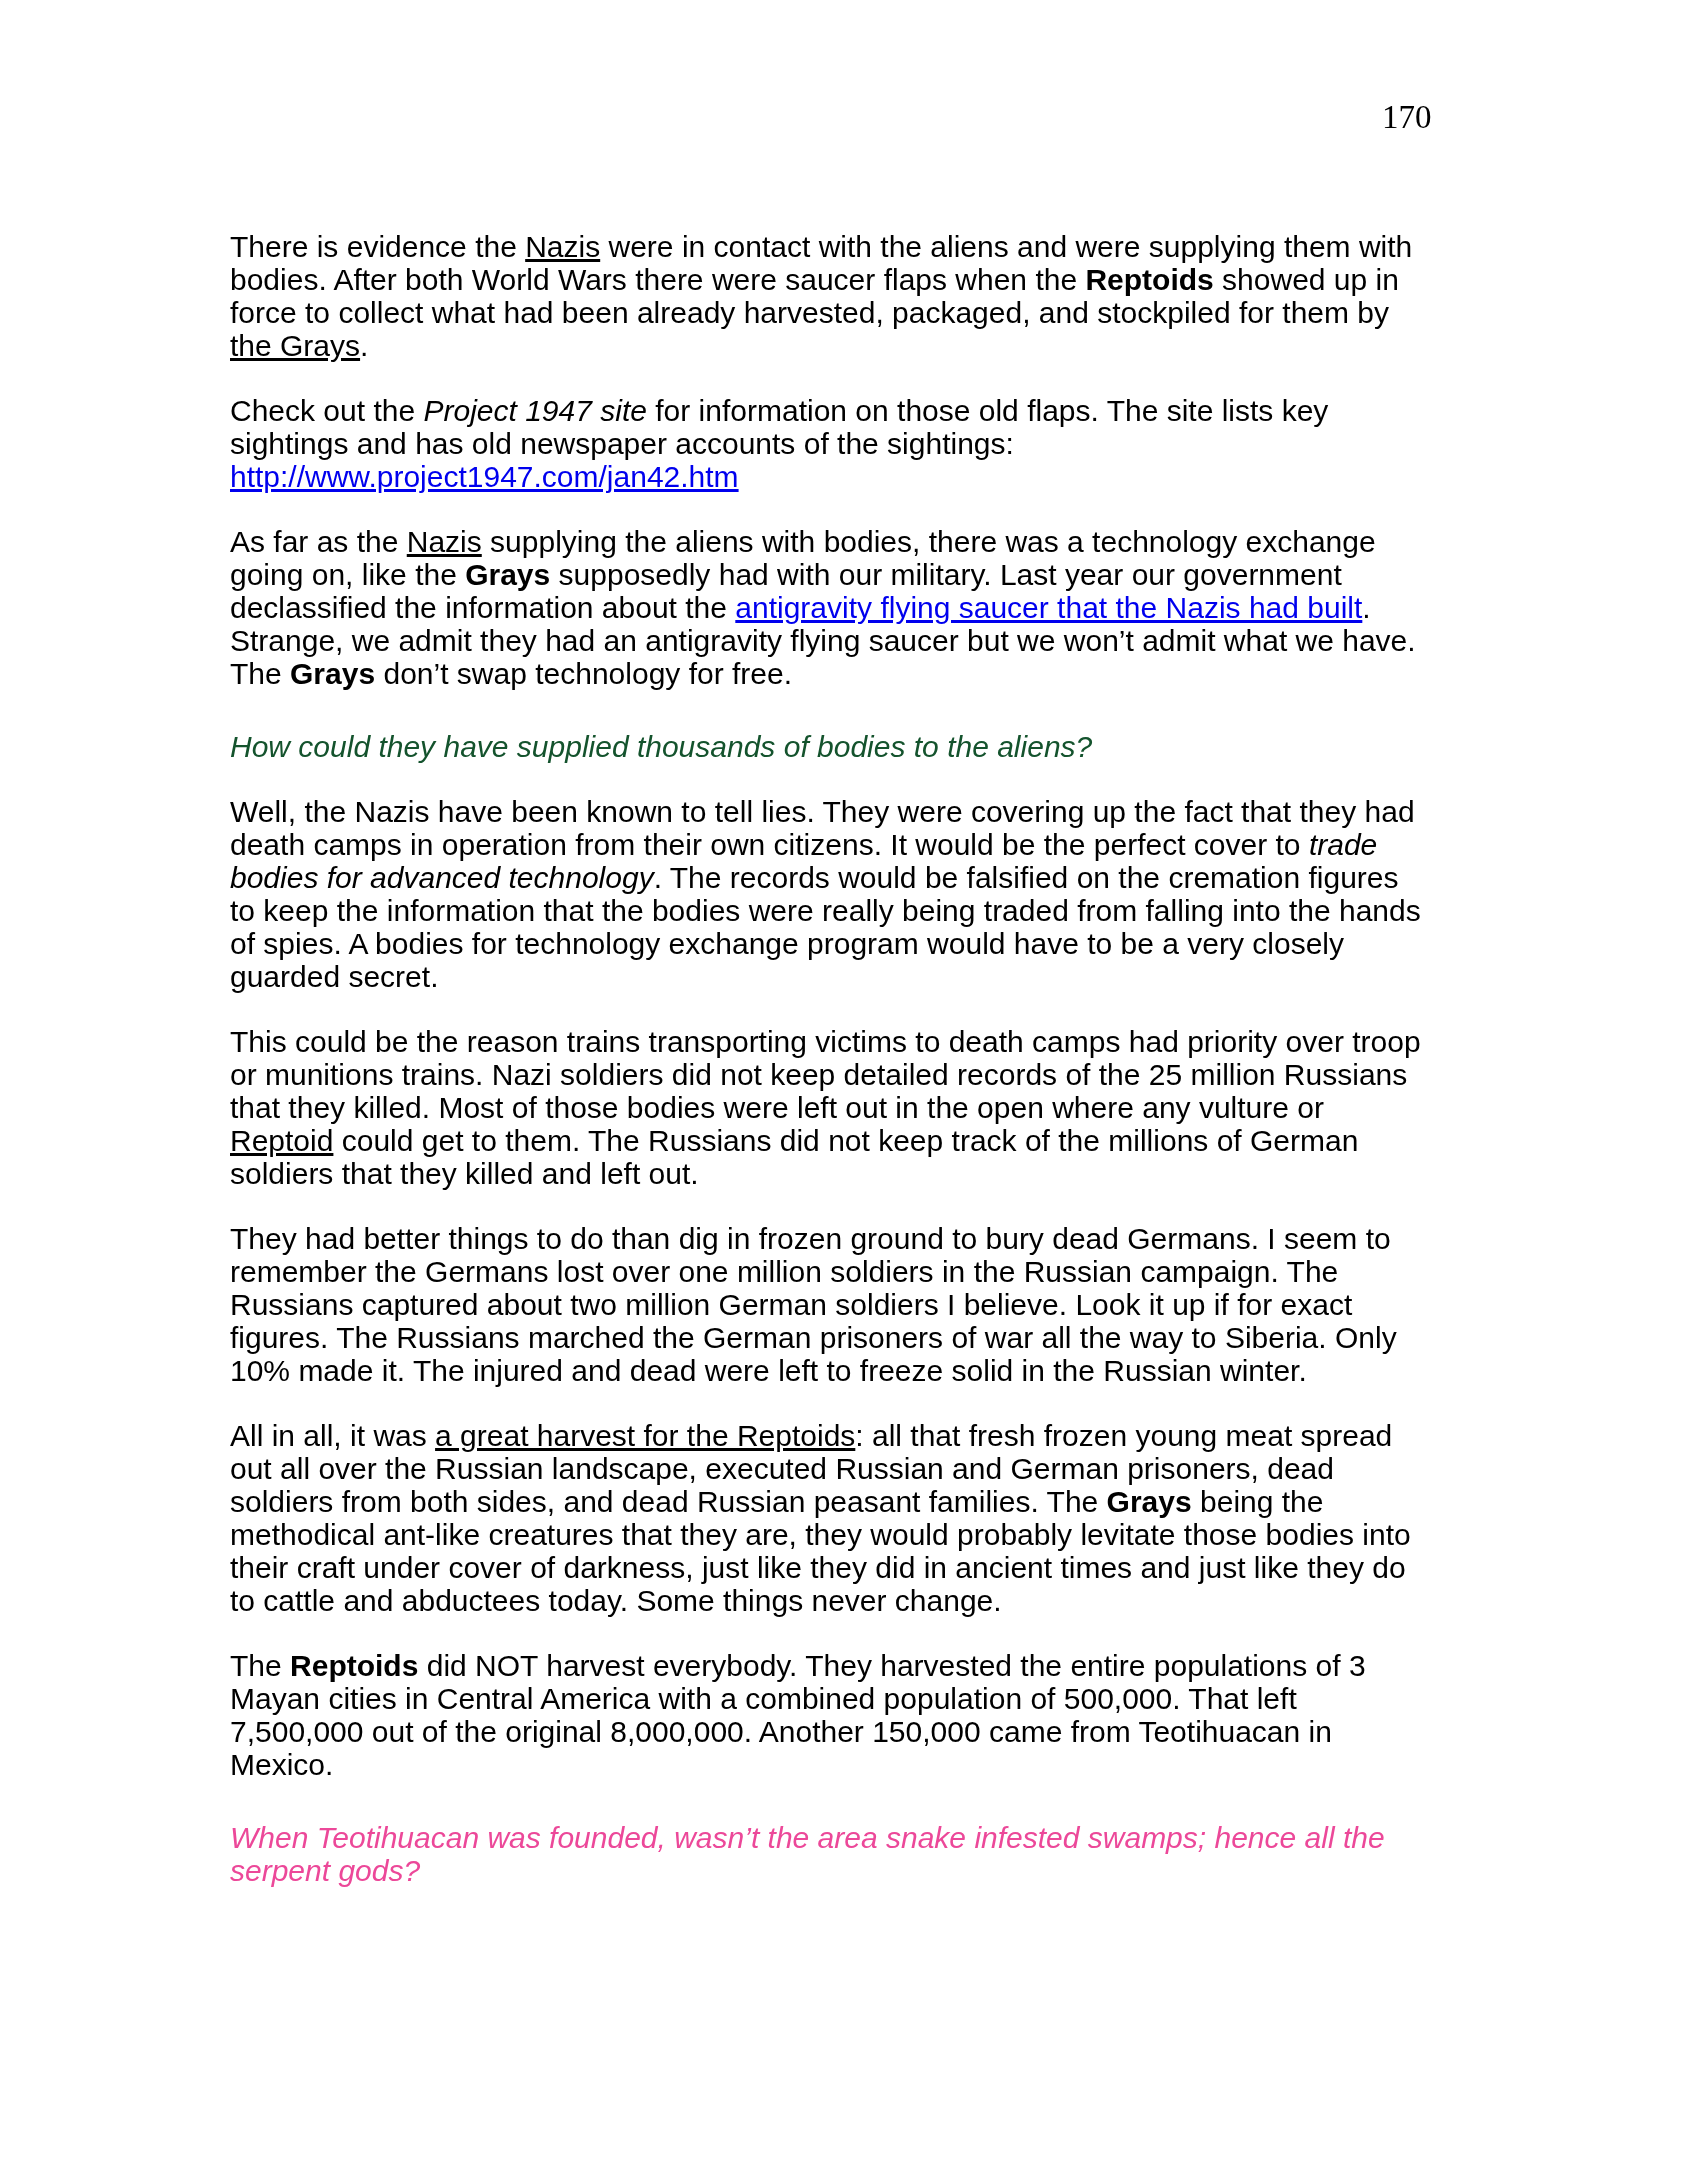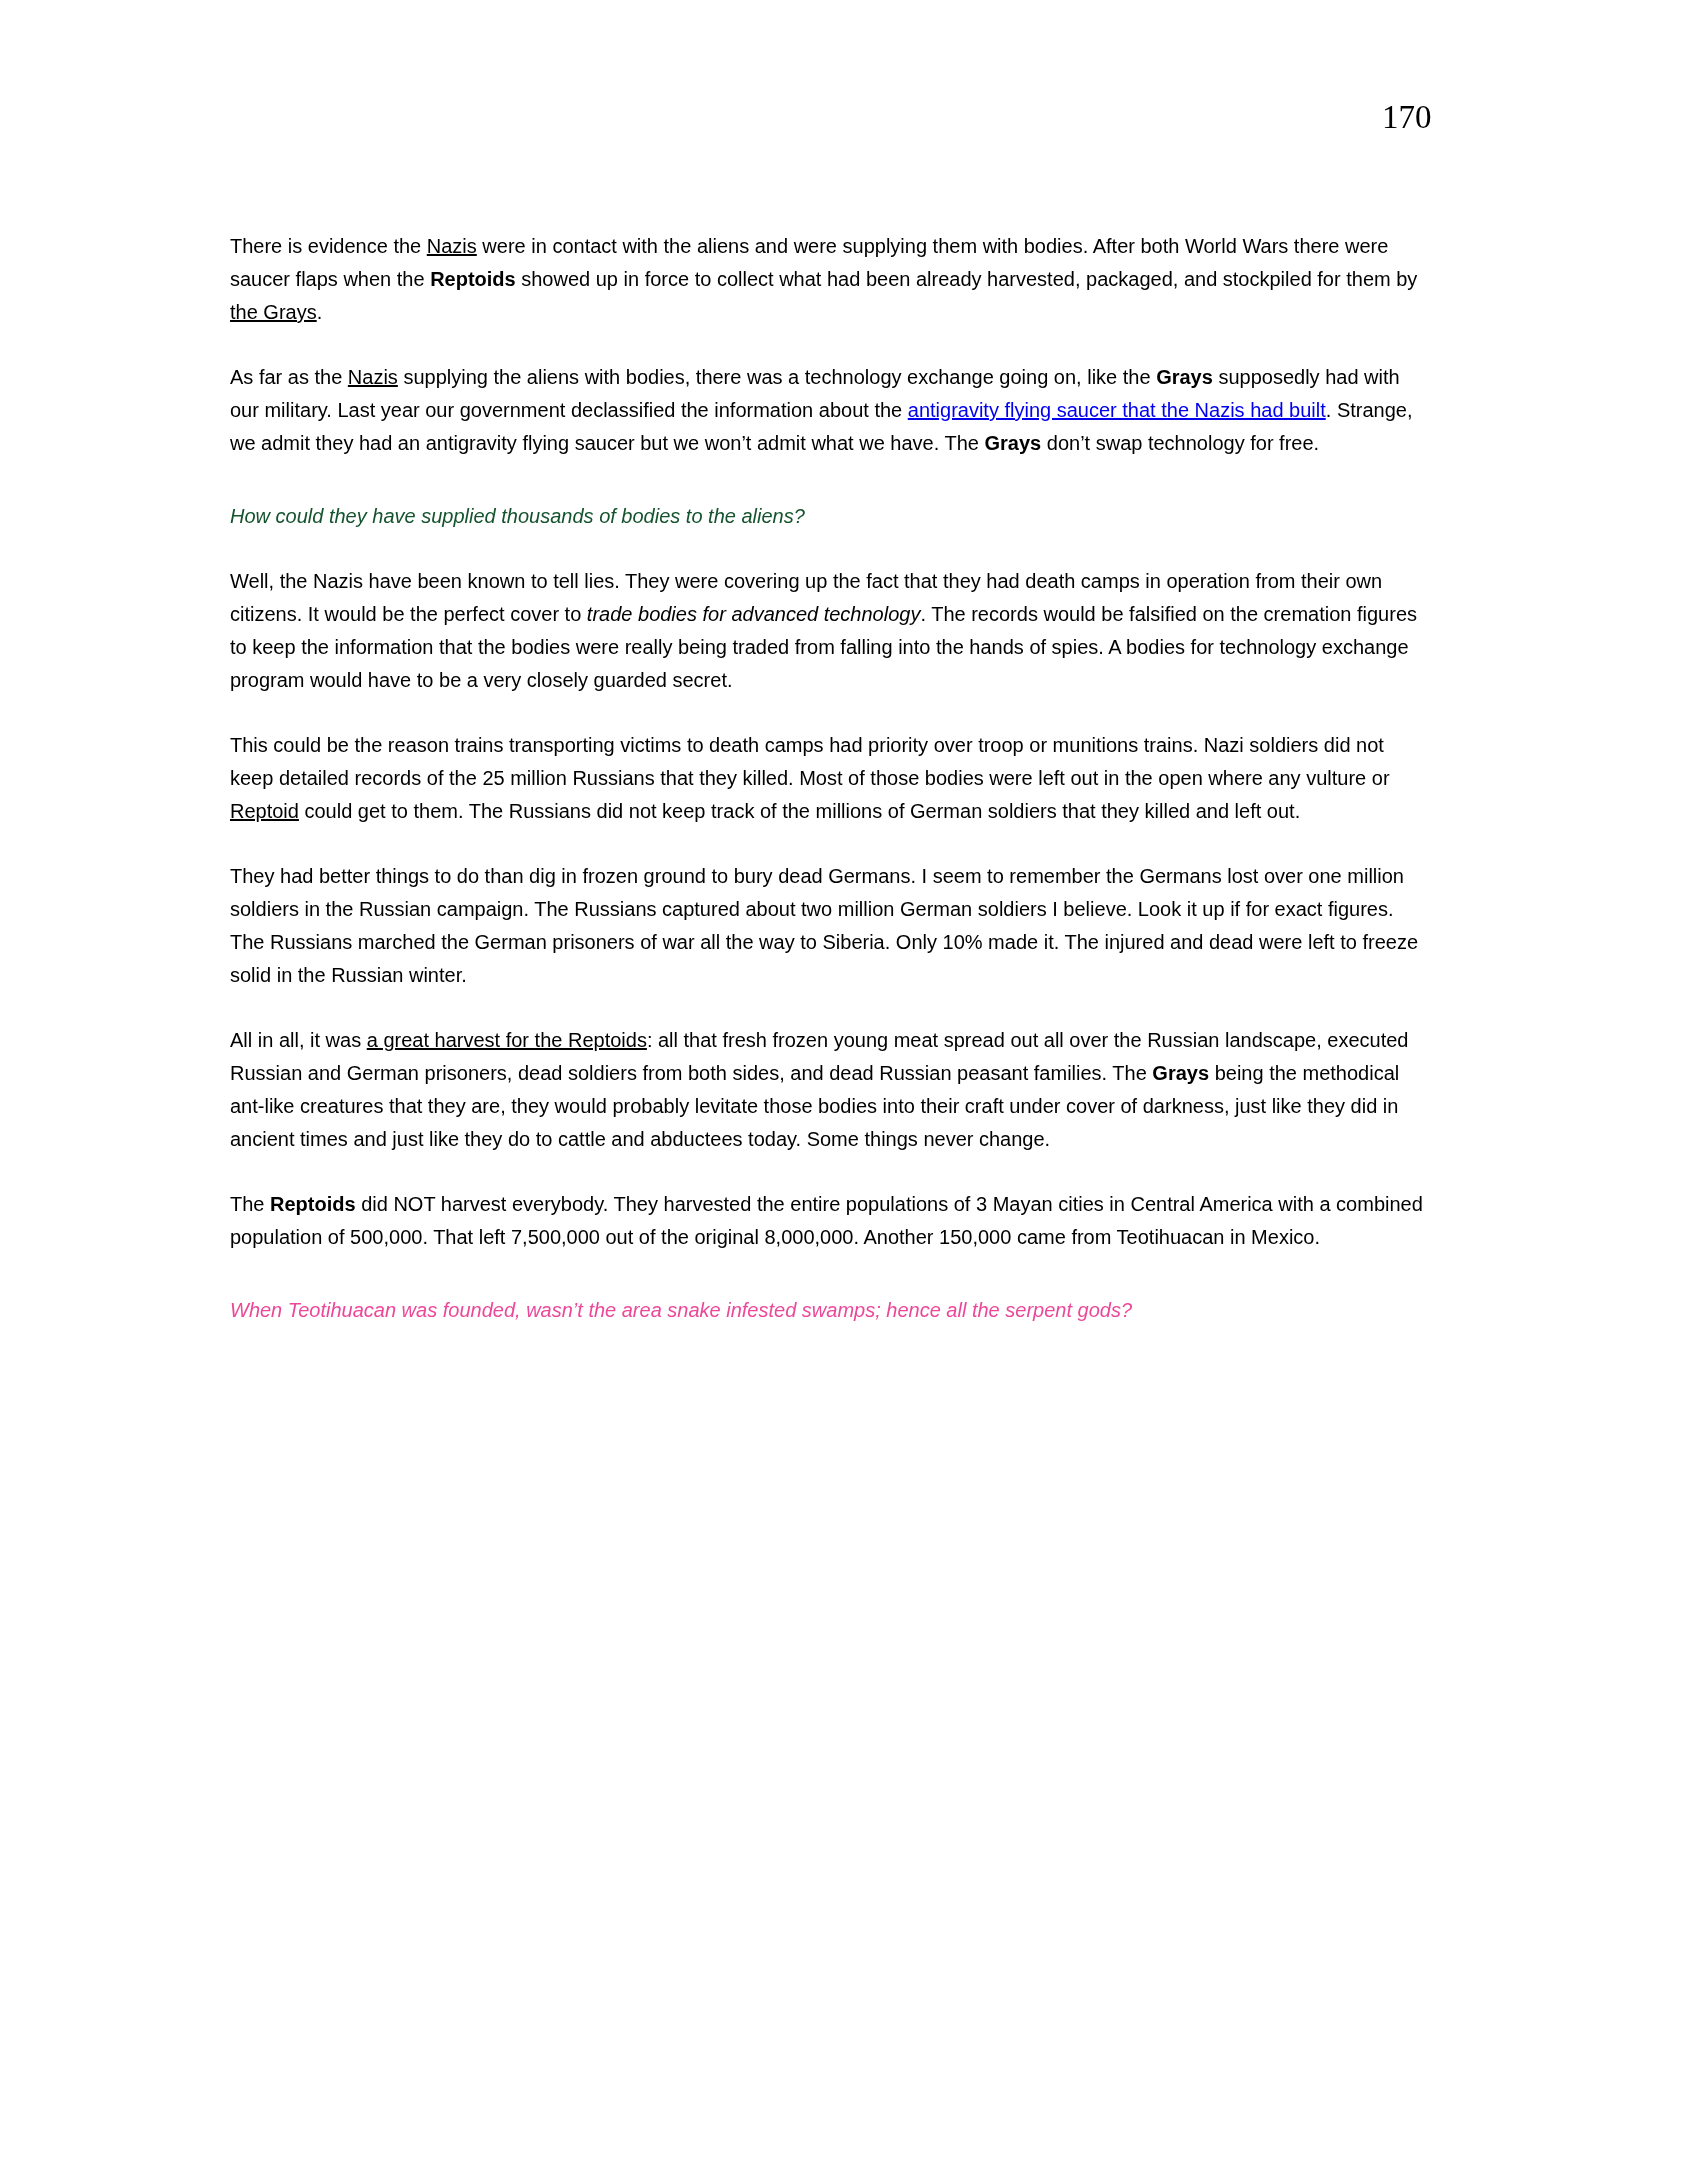--- a/index.html
+++ b/index.html
@@ -21,21 +21,21 @@
     font-family: "Liberation Serif", serif;
     font-size: 33px;
     color: #000000;
   }
   .content {
     position: absolute;
     left: 230px;
     top: 230px;
     width: 1194px;
     font-family: "Liberation Sans", sans-serif;
-    font-size: 20px;
+    font-size: 30px;
     line-height: 33px;
     color: #000000;
     text-align: left;
   }
   .content p {
     margin: 0 0 32px 0;
   }
   .content p.question {
     font-style: italic;
     padding-top: 8px;
@@ -45,20 +45,21 @@
   .run-u { text-decoration: underline; }
   .run-link { text-decoration: underline; cursor: pointer; }
 </style>
 </head>
 <body>
 
 <div class="page">
   <div class="page-number">170</div>
   <div class="content" id="content">
       <p class="body"><span>There is evidence the </span><span class="run-u">Nazis</span><span> were in contact with the aliens and were supplying them with bodies. After both World Wars there were saucer flaps when the </span><span class="run-b">Reptoids</span><span> showed up in force to collect what had been already harvested, packaged, and stockpiled for them by </span><span class="run-u">the Grays</span><span>.</span></p>
+      <p class="body"><span>Check out the </span><span class="run-i">Project 1947 site</span><span> for information on those old flaps. The site lists key sightings and has old newspaper accounts of the sightings: </span><span class="run-link" style="color: rgb(0, 0, 238);">http://www.project1947.com/jan42.htm</span></p>
       <p class="body"><span>As far as the </span><span class="run-u">Nazis</span><span> supplying the aliens with bodies, there was a technology exchange going on, like the </span><span class="run-b">Grays</span><span> supposedly had with our military. Last year our government declassified the information about the </span><span class="run-link" style="color: rgb(0, 0, 238);">antigravity flying saucer that the Nazis had built</span><span>. Strange, we admit they had an antigravity flying saucer but we won’t admit what we have. The </span><span class="run-b">Grays</span><span> don’t swap technology for free.</span></p>
       <p class="question" style="color: #14532d;"><span>How could they have supplied thousands of bodies to the aliens?</span></p>
       <p class="body"><span>Well, the Nazis have been known to tell lies. They were covering up the fact that they had death camps in operation from their own citizens. It would be the perfect cover to </span><span class="run-i">trade bodies for advanced technology</span><span>. The records would be falsified on the cremation figures to keep the information that the bodies were really being traded from falling into the hands of spies. A bodies for technology exchange program would have to be a very closely guarded secret.</span></p>
       <p class="body"><span>This could be the reason trains transporting victims to death camps had priority over troop or munitions trains. Nazi soldiers did not keep detailed records of the 25 million Russians that they killed. Most of those bodies were left out in the open where any vulture or </span><span class="run-u">Reptoid</span><span> could get to them. The Russians did not keep track of the millions of German soldiers that they killed and left out.</span></p>
       <p class="body"><span>They had better things to do than dig in frozen ground to bury dead Germans. I seem to remember the Germans lost over one million soldiers in the Russian campaign. The Russians captured about two million German soldiers I believe. Look it up if for exact figures. The Russians marched the German prisoners of war all the way to Siberia. Only 10% made it. The injured and dead were left to freeze solid in the Russian winter.</span></p>
       <p class="body"><span>All in all, it was </span><span class="run-u">a great harvest for the Reptoids</span><span>: all that fresh frozen young meat spread out all over the Russian landscape, executed Russian and German prisoners, dead soldiers from both sides, and dead Russian peasant families. The </span><span class="run-b">Grays</span><span> being the methodical ant-like creatures that they are, they would probably levitate those bodies into their craft under cover of darkness, just like they did in ancient times and just like they do to cattle and abductees today. Some things never change.</span></p>
       <p class="body"><span>The </span><span class="run-b">Reptoids</span><span> did NOT harvest everybody. They harvested the entire populations of 3 Mayan cities in Central America with a combined population of 500,000. That left 7,500,000 out of the original 8,000,000. Another 150,000 came from Teotihuacan in Mexico.</span></p>
       <p class="question" style="color: #ec4899;"><span>When Teotihuacan was founded, wasn’t the area snake infested swamps; hence all the serpent gods?</span></p>
     </div>
 </div>

